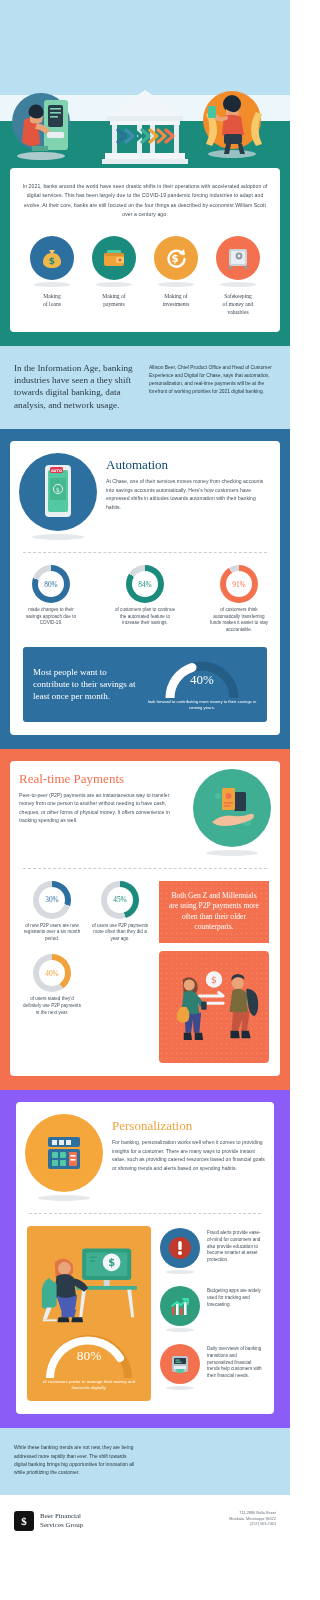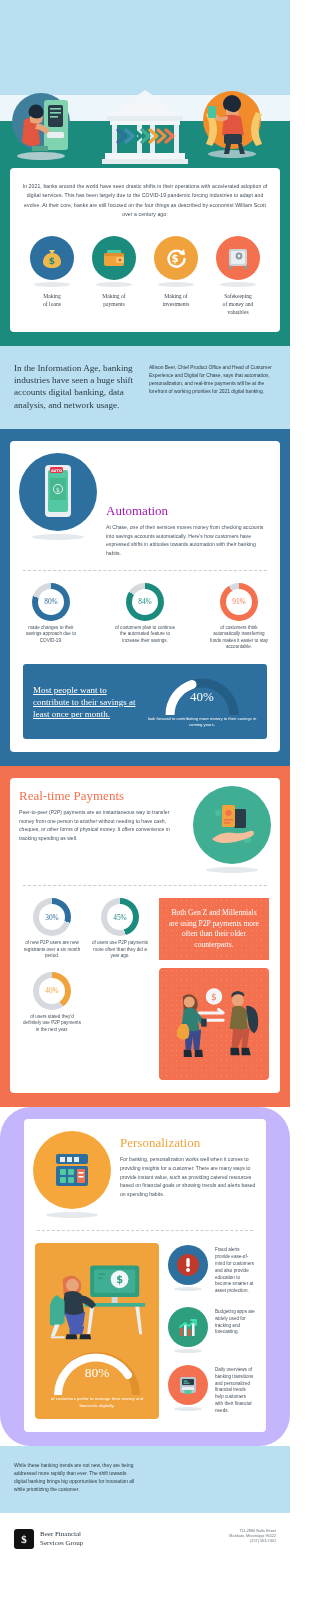--- a/index.html
+++ b/index.html
@@ -51,38 +51,38 @@
   .blue-sec { background:#2d6f9e; padding:12px 10px 14px; }
   .sec-head { display:flex; gap:9px; align-items:flex-start; }
   .sec-illus {
     flex:0 0 78px; height:78px; border-radius:50%;
     display:flex; align-items:center; justify-content:center; position:relative;
   }
   .sec-illus-wrap { flex:0 0 78px; }
   .sec-illus-shadow { width:52px;height:6px;border-radius:50%;background:#e6e9ec;margin:3px auto 0;}
   .sec-body { flex:1; padding-top:4px; }
   .sec-title { font-family:"Liberation Serif", serif; font-size:13px; line-height:16px; margin-bottom:4px; }
-  .t-blue { color:#a21caf;margin-top:46px; } .t-red { color:#f4714f; } .t-orange { color:#f0a33c; }
+  .t-blue { color:#0c4a6e; } .t-red { color:#f4714f; } .t-orange { color:#f0a33c; }
   .sec-desc { font-size:5.1px; line-height:8.6px; color:#45525e; }
   .dashline { border-top:1px dashed #c9ced3; margin:12px 4px; }
 
   
   .donut-row { display:flex; justify-content:space-between; padding:0 2px; }
   .donut-item { width:60px; text-align:center; }
   .donut { width:38px; height:38px; margin:0 auto; border-radius:50%; display:flex; align-items:center; justify-content:center; position:relative;}
   .donut .hole { width:26px;height:26px;border-radius:50%;background:#fff;display:flex;align-items:center;justify-content:center;}
   .donut .val { font-family:"Liberation Serif", serif; font-size:7.4px; }
   .donut-cap { margin-top:4px; font-size:4.6px; line-height:6.6px; color:#45525e; }
 
   
   .callout-blue {
     background:#2d6f9e; border-radius:3px; margin:13px 4px 0; padding:11px 10px;
     display:flex; align-items:center; gap:6px;
   }
-  .callout-blue .txt { flex:0 0 108px; font-family:"Liberation Serif", serif; color:#fff; font-size:9px; line-height:12px;text-decoration:underline; }
+  .callout-blue .txt { flex:0 0 108px; font-family:"Liberation Serif", serif; color:#fff; font-size:9px; line-height:12px; }
   .callout-blue .gauge-wrap { flex:1; text-align:center; position:relative; }
   .gauge { position:relative; width:80px; height:40px; margin:0 auto; overflow:hidden; }
   .gauge svg { display:block; }
   .gauge-val { position:absolute; left:50%; top:14px; transform:translateX(-50%); font-family:"Liberation Serif", serif; color:#fff; font-size:13px; }
   .gauge-cap { font-size:4.2px; line-height:6px; color:#fff; margin-top:1px; }
 
   
   .red-sec { background:#f4714f; padding:12px 10px 14px; }
   .rt-grid { display:flex; gap:8px; padding:0 2px; }
   .rt-left { flex:0 0 130px; }
@@ -95,21 +95,21 @@
     background-image:radial-gradient(circle, rgba(255,255,255,.18) .6px, transparent .7px);
     background-size:5px 5px;
   }
   .box-red-art {
     margin-top:8px; background:#f4714f; border-radius:4px; height:112px; position:relative;
     background-image:radial-gradient(circle, rgba(255,255,255,.18) .6px, transparent .7px);
     background-size:5px 5px;
   }
 
   
-  .org-sec { background:#c4b5fd; padding:12px 24px 14px;border-radius:31px; }
+  .org-sec { background:#8b5cf6; padding:12px 16px 14px; }
   .pz-grid { display:flex; gap:9px; padding:0 2px; }
   .pz-left { flex:0 0 124px; }
   .pz-card { background:#f0a33c; border-radius:4px; padding:8px 8px 10px; }
   .pz-art { height:96px; position:relative; }
   .pz-gauge { position:relative; width:94px; height:46px; margin:2px auto 0; overflow:hidden;}
   .pz-gauge-val { position:absolute; left:50%; top:16px; transform:translateX(-50%); font-family:"Liberation Serif", serif; color:#fff; font-size:13.5px; }
   .pz-cap { text-align:center; color:#fff; font-size:4.4px; line-height:6.2px; margin-top:1px; }
   .pz-right { flex:1; display:flex; flex-direction:column; gap:12px; padding-top:2px; }
   .pz-item { display:flex; gap:7px; align-items:flex-start; }
   .pz-ico-wrap { flex:0 0 40px; }
@@ -257,21 +257,21 @@
             <div>of money and</div>
             <div>valuables</div>
           </div>
         </div>
 
       </div>
     </div>
   </div>
 
   <div class="quote-strip">
-    <div class="quote-big">In the Information Age, banking industries have seen a huge shift accounts digital banking, data analysis, and network usage.</div>
+    <div class="quote-big">In the Information Age, banking industries have seen a they shift towards digital banking, data analysis, and network usage.</div>
     <div class="quote-small">Allison Beer, Chief Product Office and Head of Customer Experience and Digital for Chase, says that automation, personalization, and real-time payments will be at the forefront of working priorities for 2021 digital banking.</div>
   </div>
 
   <div class="blue-sec">
     <div class="card-white" style="padding:12px 9px 13px">
 
       <div class="sec-head">
         <div class="sec-illus-wrap">
           <div class="sec-illus" style="background:#2d6f9e">
             <svg width="54" height="62" viewBox="0 0 54 62">

